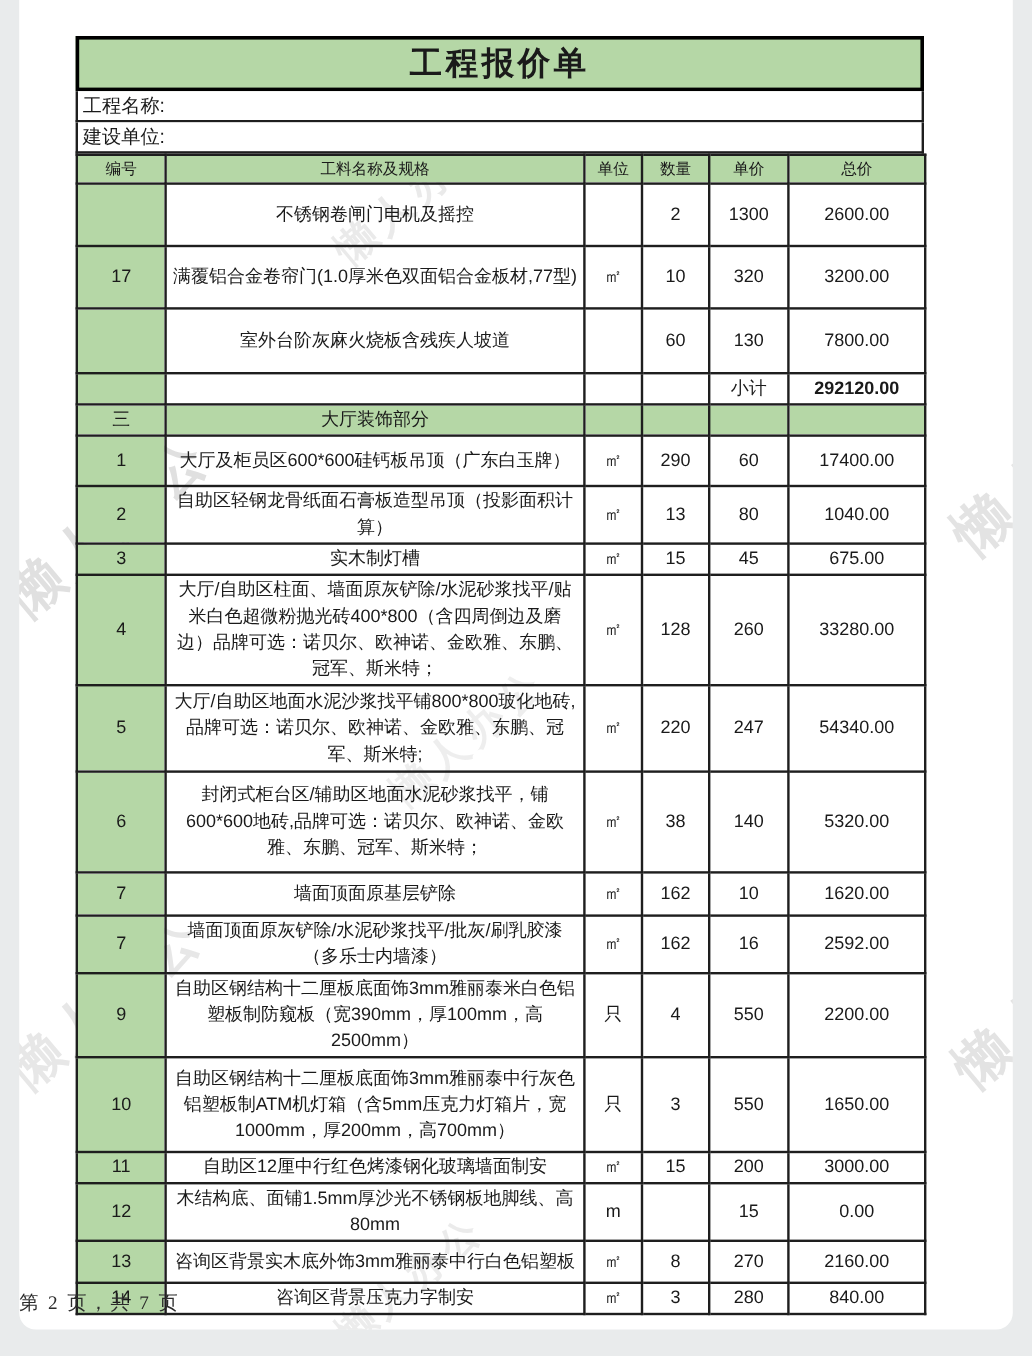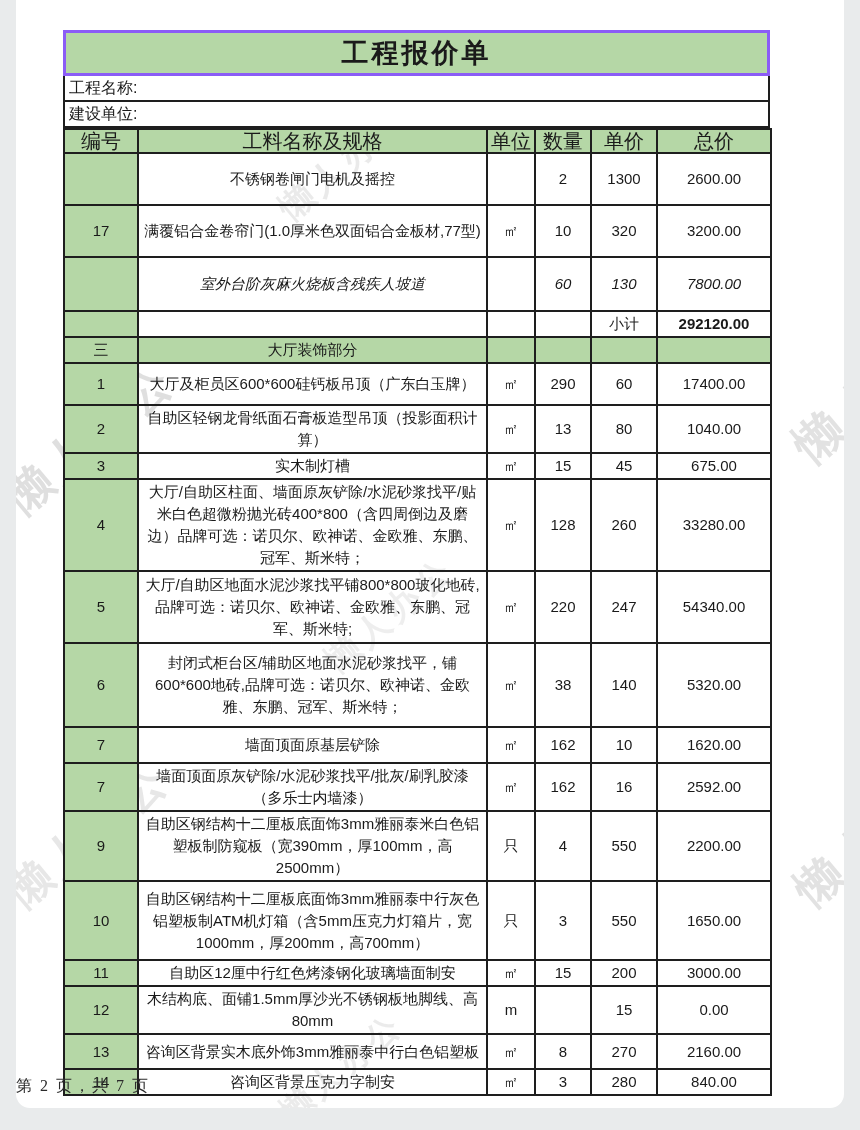--- a/index.html
+++ b/index.html
@@ -16,42 +16,42 @@
     overflow:hidden;
   }
   .wm{
     position:absolute;transform:rotate(-40deg);
     color:#b5b5b5;font-weight:bold;letter-spacing:5px;
     pointer-events:none;white-space:nowrap;user-select:none;
   }
   .content{position:absolute;left:47px;top:30px;width:707px;}
   .title-block{
     box-sizing:border-box;width:100%;height:46px;
-    background:var(--green);border:3px solid #8b5cf6;
+    background:var(--green);border:3px solid #000000;
     display:flex;align-items:center;justify-content:center;
   }
   .title-block span{font-size:27px;font-weight:bold;letter-spacing:3px;}
   .info-row{
     box-sizing:border-box;width:100%;height:26px;
     border:2px solid #1e1e1e;border-top:none;
     background:#fff;display:flex;align-items:center;
     font-size:16px;padding-left:4px;
   }
   table.quote{
     width:707px;table-layout:fixed;border-collapse:collapse;
     margin-top:0;
   }
   table.quote th,table.quote td{
     box-sizing:border-box;border:2px solid #1e1e1e;
     text-align:center;vertical-align:middle;
     font-size:15px;padding:1px 4px;line-height:22px;
     overflow:hidden;
   }
   table.quote th{
-    background:var(--green);font-weight:normal;font-size:20px;height:23px;padding:0 2px;text-align:center;
+    background:var(--green);font-weight:normal;font-size:13px;height:23px;padding:0 2px;text-align:center;
   }
   td.c-no{background:var(--green);}
   tr.section-row td{background:var(--green);}
   tr.subtotal-row td.c-total{font-weight:bold;}
   .footer{
     position:absolute;left:0;right:0;top:1076px;
     text-align:left;font-family:"Liberation Serif","DejaVu Serif",serif;
     font-size:16px;letter-spacing:2px;color:#2b2b2b;
   }
 </style>
@@ -110,21 +110,21 @@
             <td class="c-total">2600.00</td>
           </tr>
           <tr style="height: 52px;">
             <td class="c-no">17</td>
             <td class="c-name">满覆铝合金卷帘门(1.0厚米色双面铝合金板材,77型)</td>
             <td class="c-unit">㎡</td>
             <td class="c-qty">10</td>
             <td class="c-price">320</td>
             <td class="c-total">3200.00</td>
           </tr>
-          <tr style="height: 54px; font-style: italic;">
+          <tr style="height: 54px;">
             <td class="c-no"></td>
             <td class="c-name">室外台阶灰麻火烧板含残疾人坡道</td>
             <td class="c-unit"></td>
             <td class="c-qty">60</td>
             <td class="c-price">130</td>
             <td class="c-total">7800.00</td>
           </tr>
           <tr class="subtotal-row" style="height: 25px;">
             <td class="c-no"></td>
             <td class="c-name"></td>

